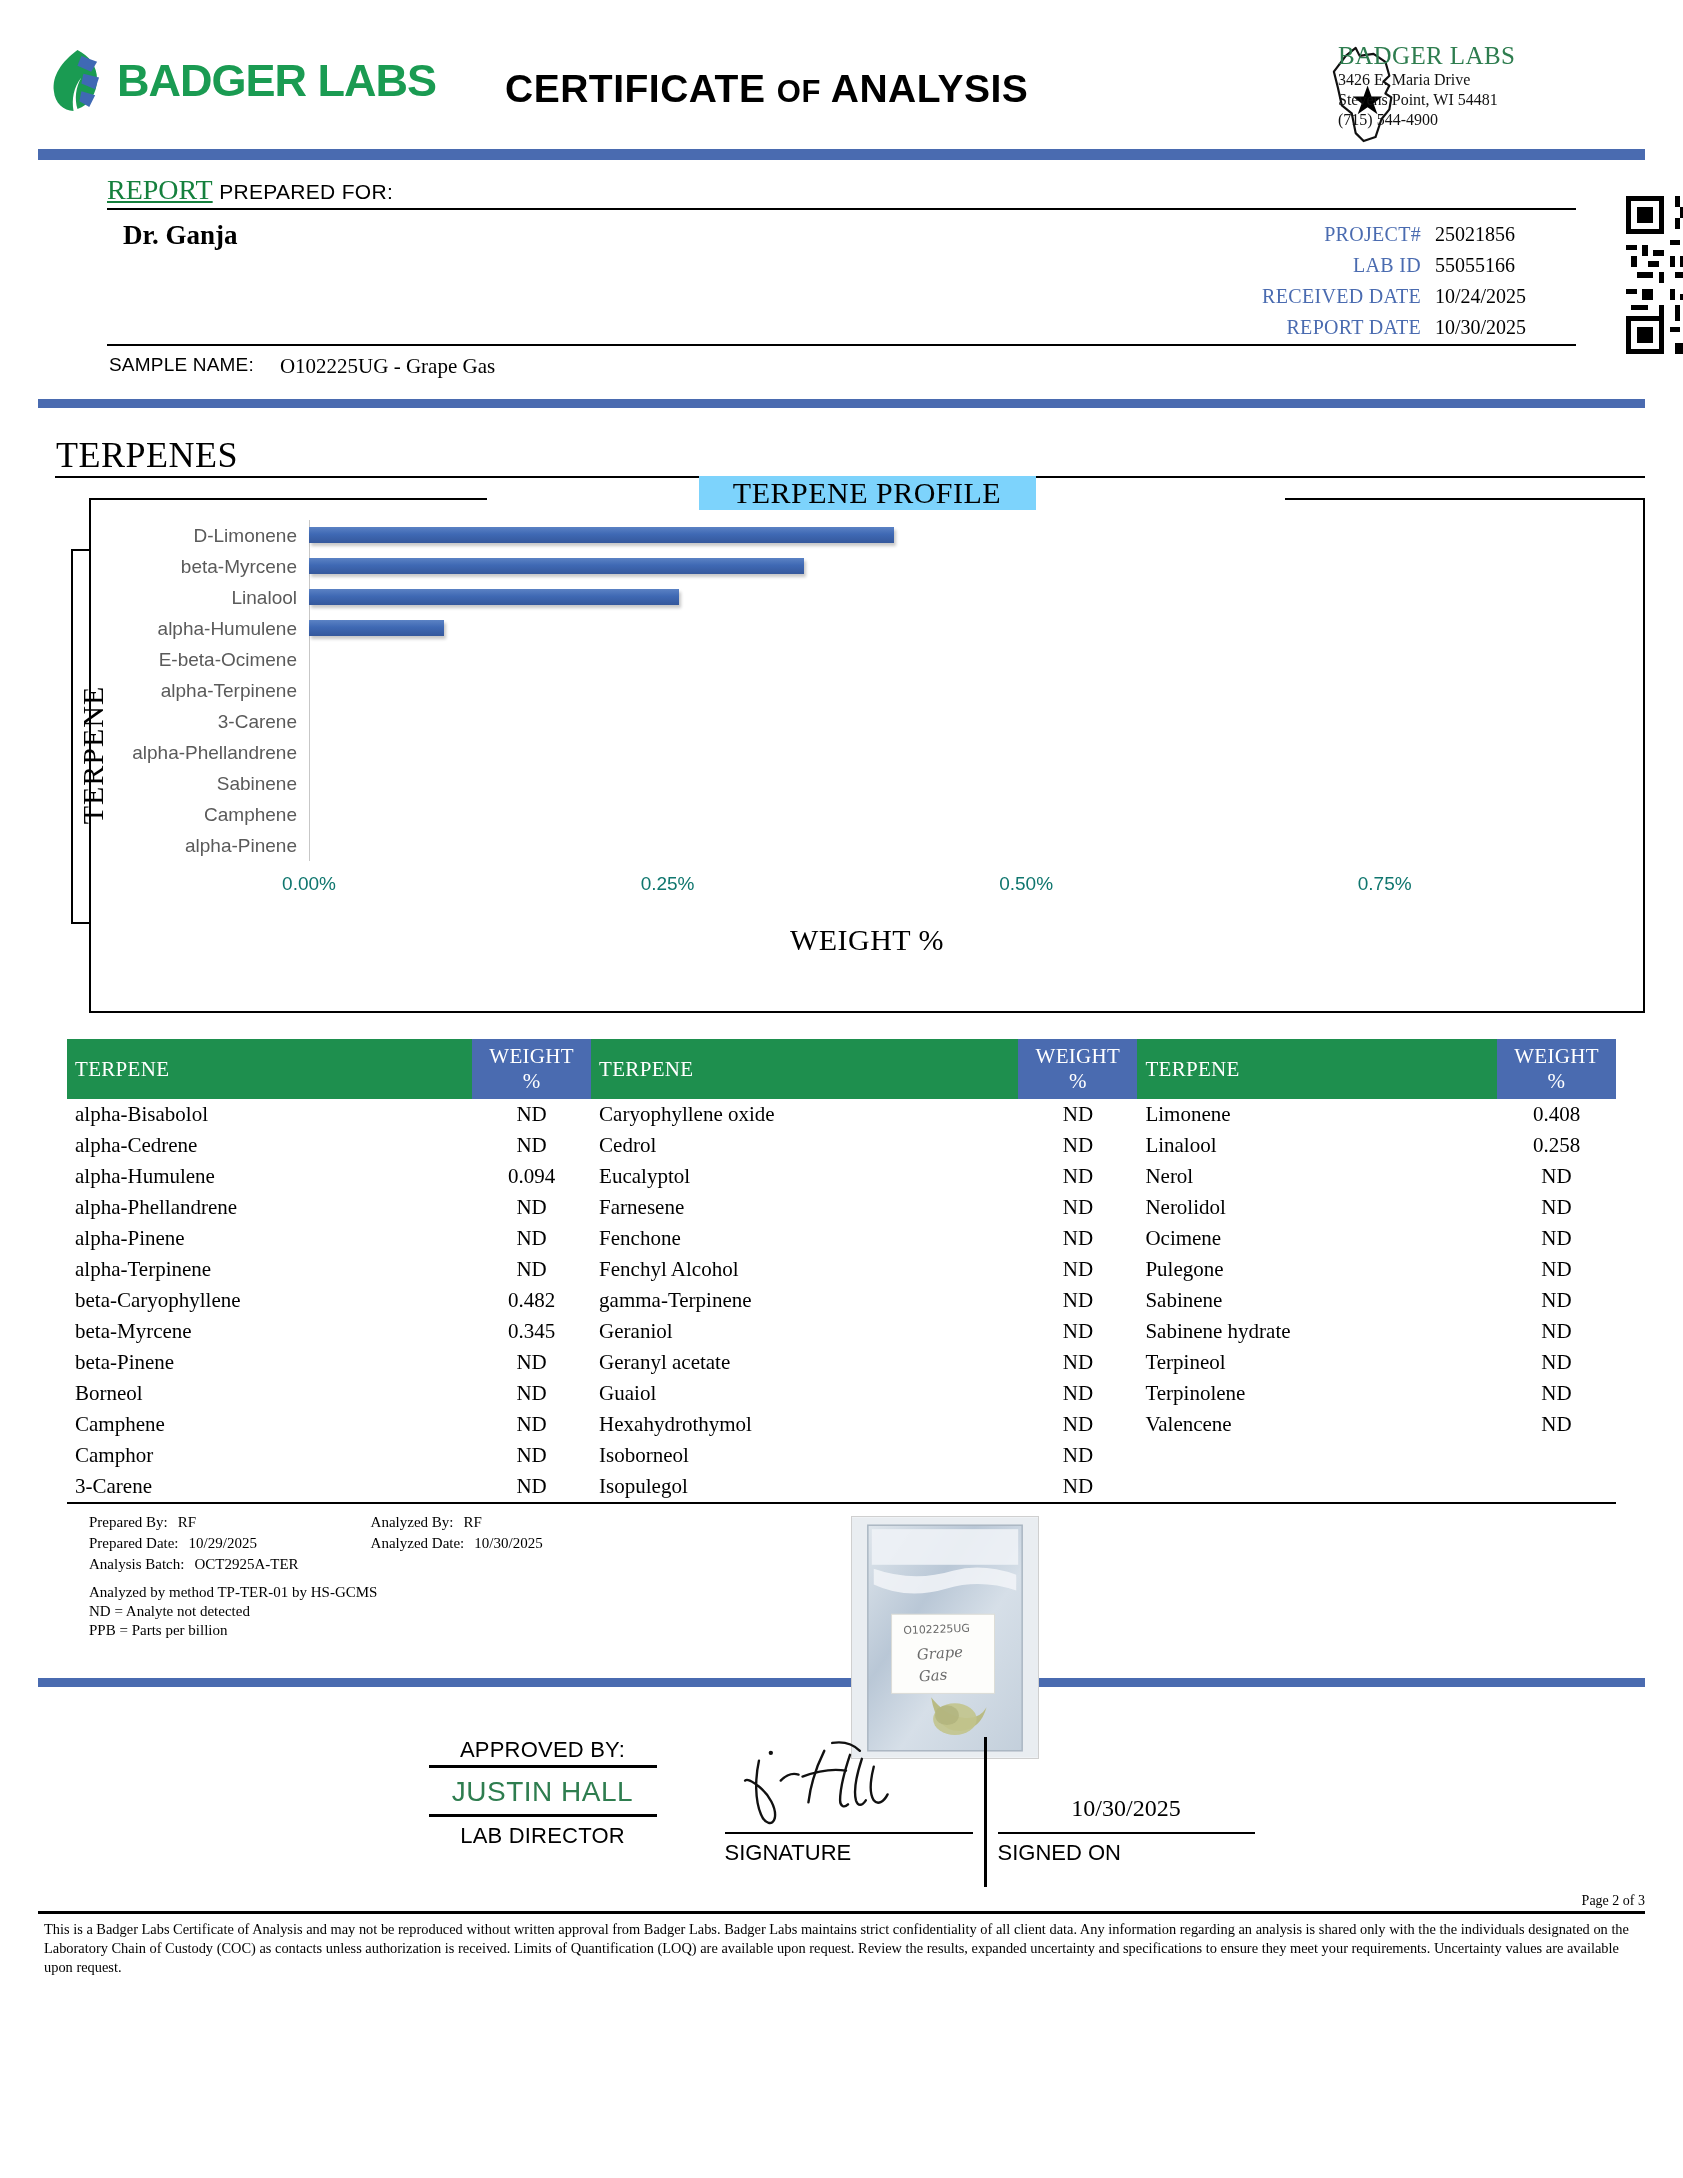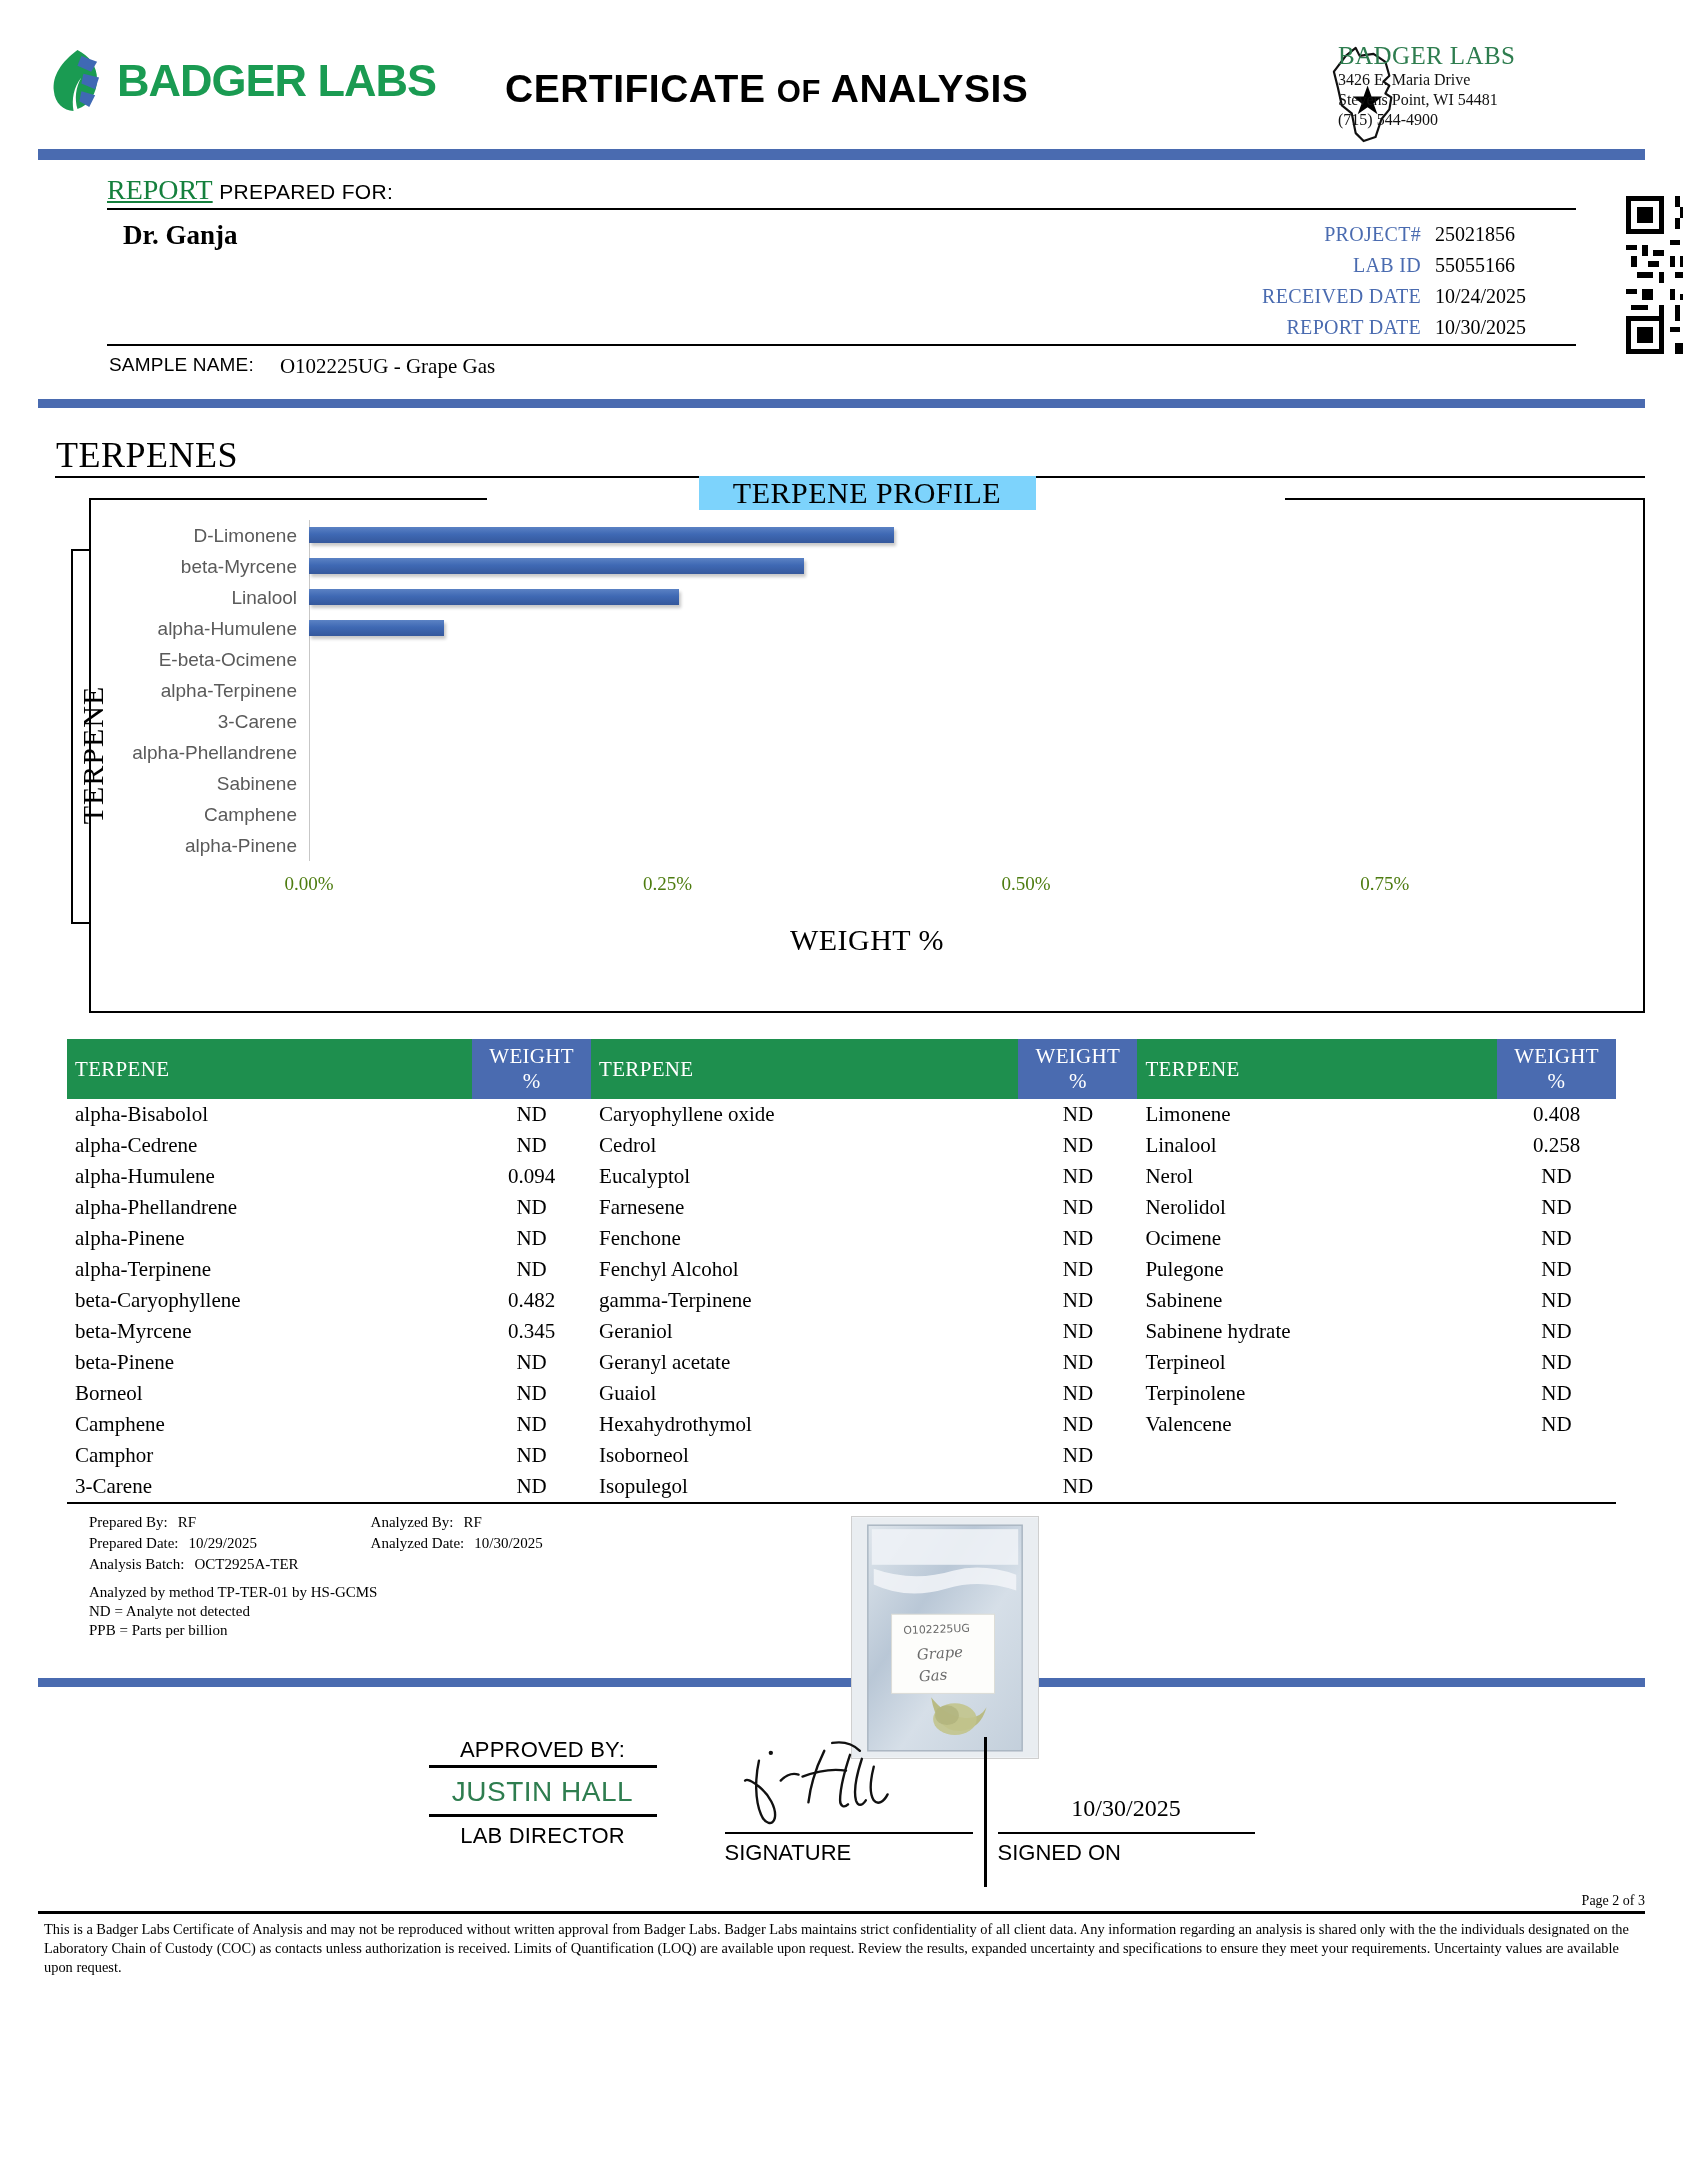--- a/index.html
+++ b/index.html
@@ -85,21 +85,21 @@
     font-family:"Liberation Sans", sans-serif; font-size:19px; color:#5a5a5a; white-space:nowrap;
   }
   .bar-track { position:relative; width:100%; height:31px; }
   .bar {
     position:absolute; left:0; top:7px; height:16px;
     background:linear-gradient(to bottom,#5b82c4 0%,#3f69b4 45%,#35589c 100%);
     box-shadow:2px 3px 3px rgba(0,0,0,0.22);
   }
   .axis-v { position:absolute; left:0; top:0; bottom:0; width:1px; background:#c7c7c7; }
   .xticks { position:relative; margin-left:198px; margin-right:59px; height:46px; margin-top:12px; }
-  .xtick { position:absolute; transform:translateX(-50%); font-family:Liberation Serif, serif; font-size:19px; color:#4d7c0f; }
+  .xtick { position:absolute; transform:translateX(-50%); font-family:Liberation Sans, sans-serif; font-size:19px; color:#0f766e; }
   .xaxis-title-wrap { position:relative; text-align:center; margin-top:4px; }
   .xaxis-title { font-size:30px; letter-spacing:0.5px; background:#fff; padding:0 18px; position:relative; z-index:2; }
   .chart-bot-l { position:absolute; left:0; bottom:-2px; width:396px; border-top:2px solid #000; }
   .chart-bot-r { position:absolute; right:0; bottom:-2px; width:358px; border-top:2px solid #000; }
 
   
   .res-wrap { margin:26px 67px 0 67px; }
   .res-tbl { width:100%; border-collapse:collapse; }
   .res-tbl th {
     color:#fff; font-weight:normal; font-size:21px; letter-spacing:0.3px;

